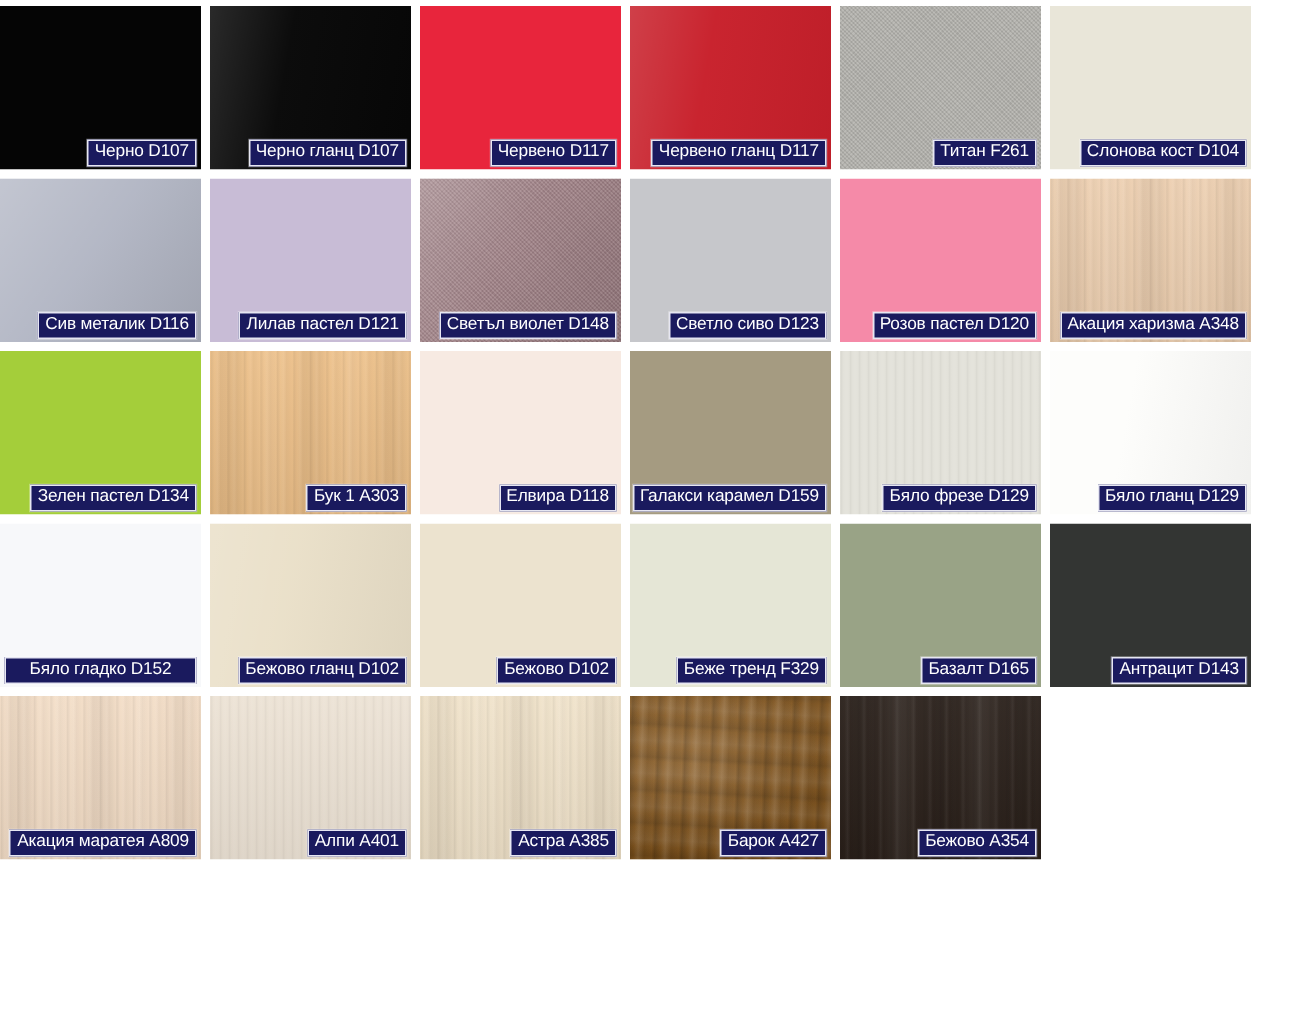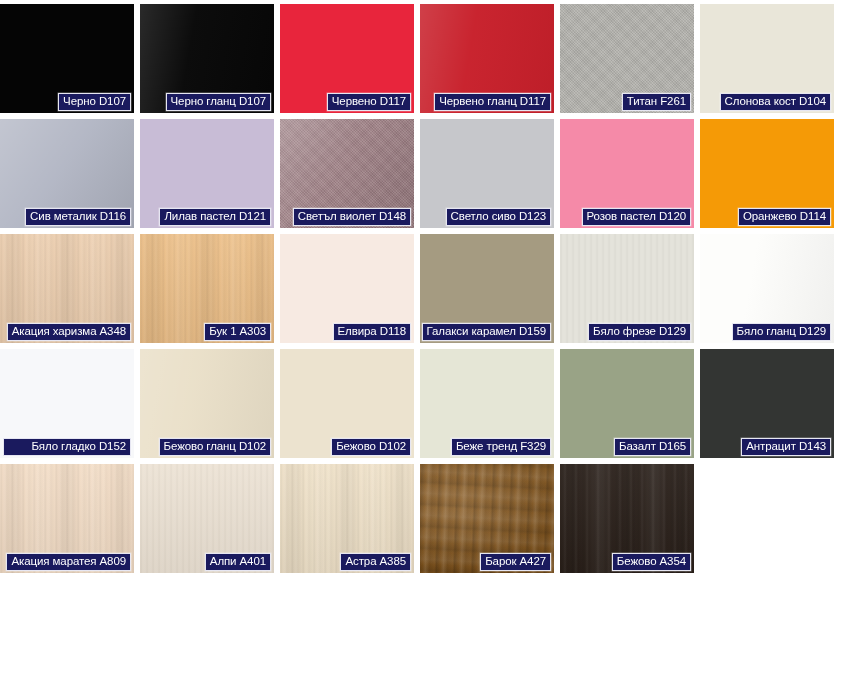--- a/index.html
+++ b/index.html
@@ -43,21 +43,21 @@
     color:#ffffff;
     border:1px solid #e6e6f2;
     font-size:11.5px;
     line-height:13px;
     padding:1px 4px 2px 4px;
     white-space:nowrap;
     letter-spacing:-0.1px;
     box-shadow:0 0 0 0.5px rgba(255,255,255,.4);
     font-family:"Liberation Sans","DejaVu Sans",sans-serif;
   }
-  .label.wide{ left:3px; right:3px; text-align:right; }
+  .label.wide{ left:3px; right:3px; text-align:center; }
   .empty{ background:#ffffff; }
 </style>
 </head>
 <body>
 
 <div id="palette-grid">
     <div class="swatch">
       <div class="fill" style="background: rgb(5, 5, 5);"></div>
       <div class="label">Черно D107</div>
     </div>
@@ -100,27 +100,27 @@
     </div>
     <div class="swatch">
       <div class="fill" style="background: rgb(198, 199, 203);"></div>
       <div class="label">Светло сиво D123</div>
     </div>
     <div class="swatch">
       <div class="fill" style="background: rgb(245, 138, 168);"></div>
       <div class="label">Розов пастел D120</div>
     </div>
     <div class="swatch">
-      <div class="fill" style="background: rgb(245, 154, 6);"></div>
-      <div class="label">Оранжево D114</div>
-    </div>
-    <div class="swatch">
       <div class="fill" style="background: rgb(237, 207, 176);"></div>
       <div class="grain" style="background-image: linear-gradient(rgba(255, 255, 255, 0.05) 0%, rgba(0, 0, 0, 0.06) 100%), repeating-linear-gradient(90deg, rgba(0, 0, 0, 0) 0px, rgba(0, 0, 0, 0.055) 1px, rgba(0, 0, 0, 0) 3px, rgba(255, 255, 255, 0.05) 5px, rgba(0, 0, 0, 0.03) 7px, rgba(0, 0, 0, 0) 11px), repeating-linear-gradient(90deg, rgba(0, 0, 0, 0) 0px, rgba(0, 0, 0, 0.05) 13px, rgba(0, 0, 0, 0) 26px, rgba(255, 255, 255, 0.06) 40px, rgba(0, 0, 0, 0) 54px);"></div>
       <div class="label">Акация харизма A348</div>
+    </div>
+    <div class="swatch">
+      <div class="fill" style="background: rgb(164, 206, 58);"></div>
+      <div class="label">Зелен пастел D134</div>
     </div>
     <div class="swatch">
       <div class="fill" style="background: rgb(237, 192, 137);"></div>
       <div class="grain" style="background-image: linear-gradient(rgba(255, 255, 255, 0.05) 0%, rgba(0, 0, 0, 0.06) 100%), repeating-linear-gradient(90deg, rgba(0, 0, 0, 0) 0px, rgba(0, 0, 0, 0.055) 1px, rgba(0, 0, 0, 0) 3px, rgba(255, 255, 255, 0.05) 5px, rgba(0, 0, 0, 0.03) 7px, rgba(0, 0, 0, 0) 11px), repeating-linear-gradient(90deg, rgba(0, 0, 0, 0) 0px, rgba(0, 0, 0, 0.05) 13px, rgba(0, 0, 0, 0) 26px, rgba(255, 255, 255, 0.06) 40px, rgba(0, 0, 0, 0) 54px);"></div>
       <div class="label">Бук 1 A303</div>
     </div>
     <div class="swatch">
       <div class="fill" style="background: rgb(247, 234, 226);"></div>
       <div class="label">Елвира D118</div>
     </div>

